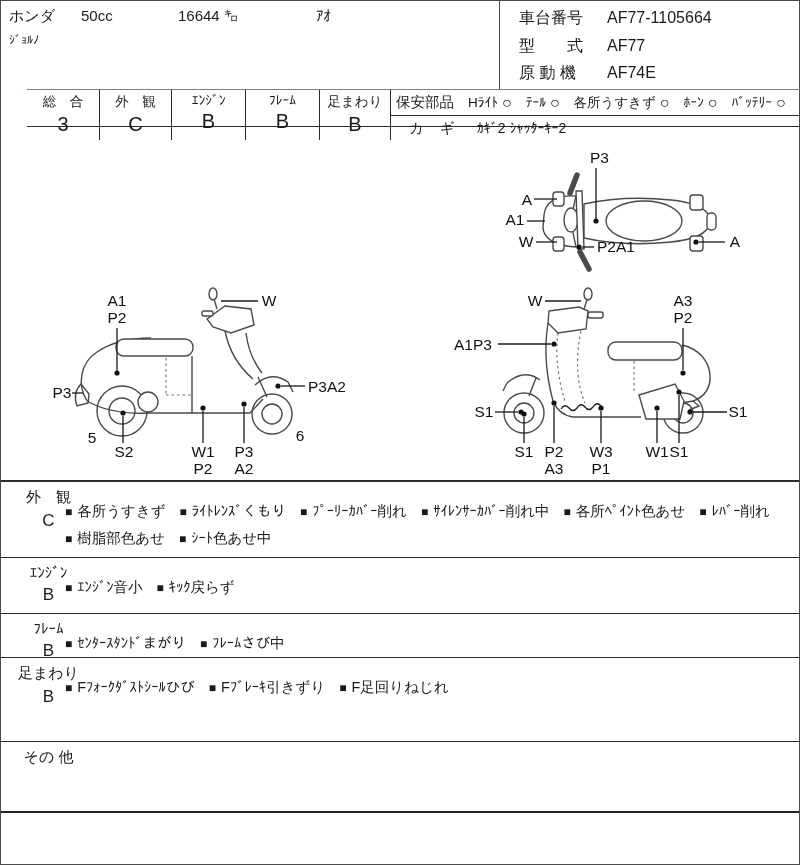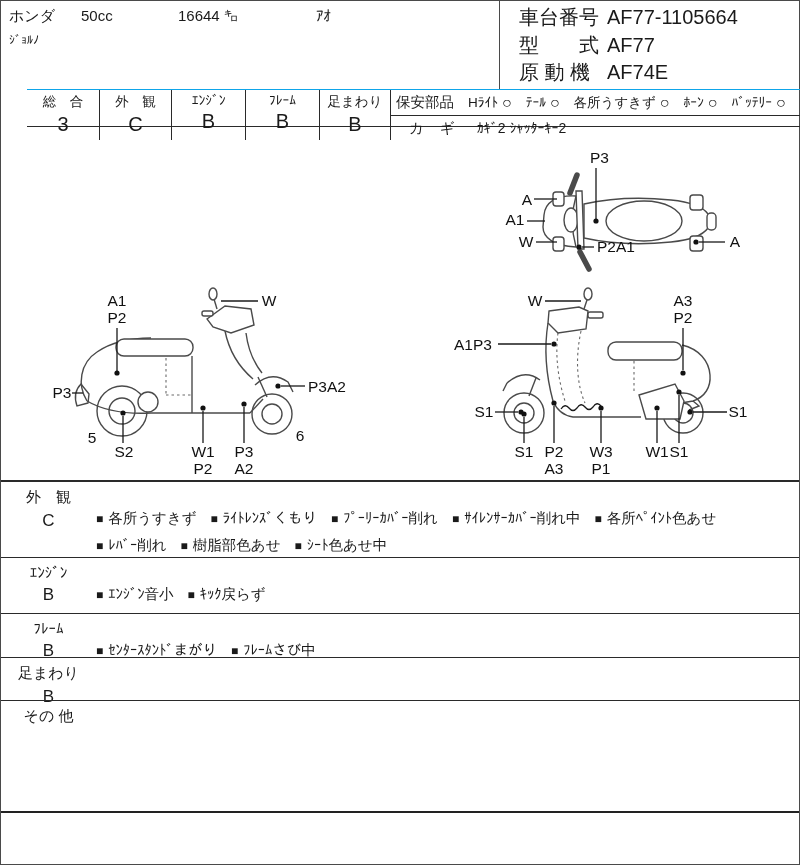--- a/index.html
+++ b/index.html
@@ -10,21 +10,21 @@
   
   .hdr { position:absolute; left:0; top:0; width:798px; height:88px; }
   .hdr-divider { position:absolute; left:498px; top:0; width:1px; height:88px; background:#4a4a4a; }
   .h-maker { position:absolute; left:8px; top:6px; font-size:15px; }
   .h-cc { position:absolute; left:80px; top:6px; font-size:15px; }
   .h-km { position:absolute; left:177px; top:6px; font-size:15px; }
   .h-km .unit { font-size:14px; }
   .h-color { position:absolute; left:315px; top:6px; font-size:15px; }
   .h-model { position:absolute; left:8px; top:32px; font-size:12px; }
   .h-right { position:absolute; left:518px; top:3px; }
-  .h-field { display:flex; font-size:20px; line-height:27.5px; }
+  .h-field { display:flex; font-size:16px; line-height:27.5px; }
   .h-field .fl { width:88px; }
   .h-field .fv { margin-left:0; }
 
   
   .ratings { position:absolute; left:0; top:88px; width:798px; height:38px; border-top:1px solid #0ea5e9; border-bottom:1px solid #2a2a2a;margin-left:26px; }
   .rcell { position:absolute; top:0; height:50px; border-right:1px solid #2a2a2a; text-align:center; }
   .rcell .rl { font-size:13.5px; margin-top:3px; }
   .rcell .rg { font-size:20px; line-height:26px; }
   .safety { position:absolute; left:364px; top:0; width:434px; height:50px; }
   .saf-row1 { height:25px; display:flex; align-items:center; font-size:14px; }
@@ -44,21 +44,21 @@
   .sketchf { stroke:#4a4a4a; stroke-width:1.4; fill:#fff; }
   .dash { stroke:#6a6a6a; stroke-width:1.1; fill:none; stroke-dasharray:2.5,3; }
   .leader { stroke:#1a1a1a; stroke-width:1.3; fill:none; }
   .dot { fill:#111; }
 
   
   .sec { position:absolute; left:0; width:798px; border-top:1px solid #2a2a2a; }
   .sec-label { position:absolute; left:0; top:0; width:95px; text-align:center; }
   .sec-label .sl { font-size:15px; margin-top:6px; }
   .sec-label .sg { font-size:17px; margin-top:4px; }
-  .sec-items { margin-left:95px; margin-right:10px; padding-top:23px; font-size:14.5px; line-height:26px; }
+  .sec-items { margin-left:64px; margin-right:10px; padding-top:16px; font-size:14.5px; line-height:26px; }
   .cond-item { margin-right:14px; white-space:nowrap; }
   .cond-item .bullet { font-size:12px; margin-right:5px; }
 
   .bottom-band { position:absolute; left:0; top:810px; width:798px; height:53px; border-top:2px solid #222; }
 </style>
 </head>
 <body>
 
 <div class="page">
 
@@ -296,23 +296,24 @@
       <div class="sg">B</div>
     </div>
     <div class="sec-items"><span class="cond-item"><span class="bullet">■</span>ｾﾝﾀｰｽﾀﾝﾄﾞまがり</span><span class="cond-item"><span class="bullet">■</span>ﾌﾚｰﾑさび中</span></div>
   </div>
 
   <div class="sec" style="top:656px;height:70px;">
     <div class="sec-label">
       <div class="sl">足まわり</div>
       <div class="sg">B</div>
     </div>
-  </div>
-
-  <div class="sec" style="top:699px;height:80px;">
+    <div class="sec-items"><span class="cond-item"><span class="bullet">■</span>Fﾌｫｰｸﾀﾞｽﾄｼｰﾙひび</span><span class="cond-item"><span class="bullet">■</span>Fﾌﾞﾚｰｷ引きずり</span><span class="cond-item"><span class="bullet">■</span>F足回りねじれ</span></div>
+  </div>
+
+  <div class="sec" style="top:740px;height:80px;">
     <div class="sec-label">
       <div class="sl">その 他</div>
     </div>
     <div class="sec-items"></div>
   </div>
 
   <div class="bottom-band"></div>
 </div>
 
 </body></html>

